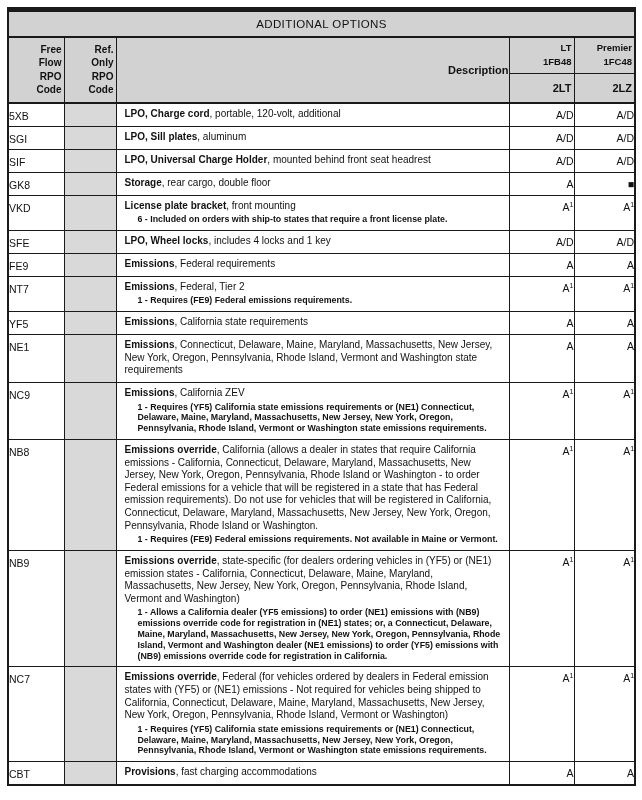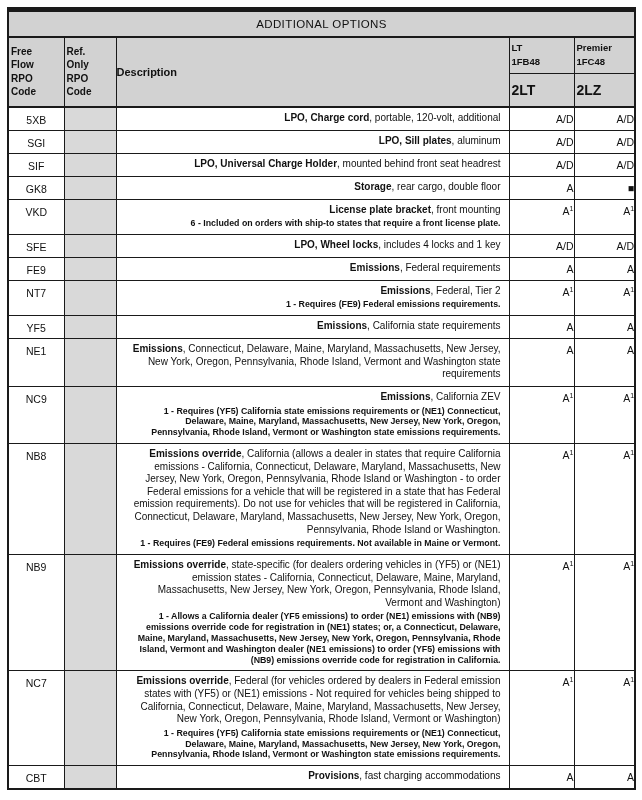--- a/index.html
+++ b/index.html
@@ -29,42 +29,42 @@
     font-size:11.5px;
     letter-spacing:.4px;
     text-align:center;
     padding:6px 4px;
     border-bottom:2px solid var(--line);
   }
   th.hdr{
     background:var(--hdr-bg);
     font-weight:bold;
     vertical-align:middle;
-    text-align:left;
+    text-align:right;
   }
   th.code-h{
     font-size:10px;
     line-height:1.35;
     white-space:pre-line;
     padding:4px 2px;
   }
   th.desc-h{font-size:11px;}
   th.trim-h{font-size:9.5px;line-height:1.5;padding:3px 2px;}
-  th.trim-sub{font-size:14px;padding:8px 2px;}
+  th.trim-sub{font-size:11px;padding:8px 2px;}
   tbody tr td{border-top-width:1px;}
   tbody tr:first-child td{border-top:2px solid var(--line);}
   td{vertical-align:top;}
   td.code{
-    text-align:center;
+    text-align:left;
     font-size:10.5px;
     padding-top:6px;
     padding-bottom:4px;
   }
   td.ref{background:var(--ref-bg);}
-  td.desc{padding:4px 8px 5px 8px;text-align:right;}
+  td.desc{padding:4px 8px 5px 8px;}
   .dtext{font-size:10px;line-height:12.6px;}
   .dtext .b{font-weight:bold;}
   .note{
     font-weight:bold;
     font-size:8.8px;
     line-height:10.8px;
     padding-left:13px;
     margin-top:2px;
   }
   .note:empty{display:none;}

